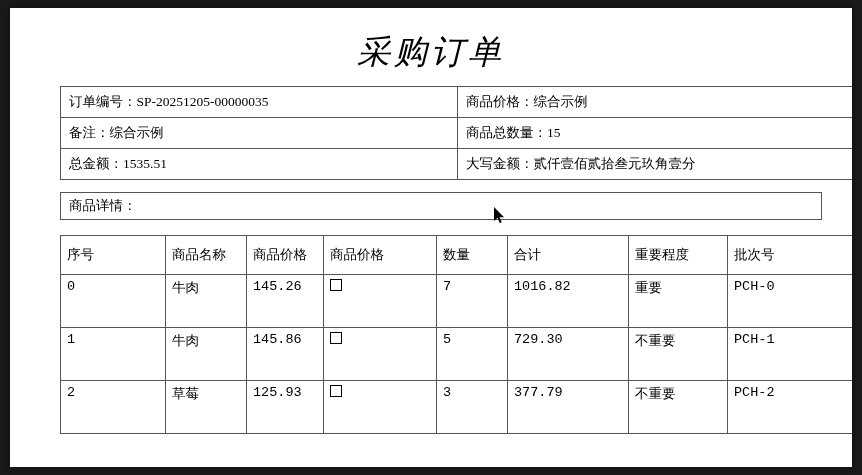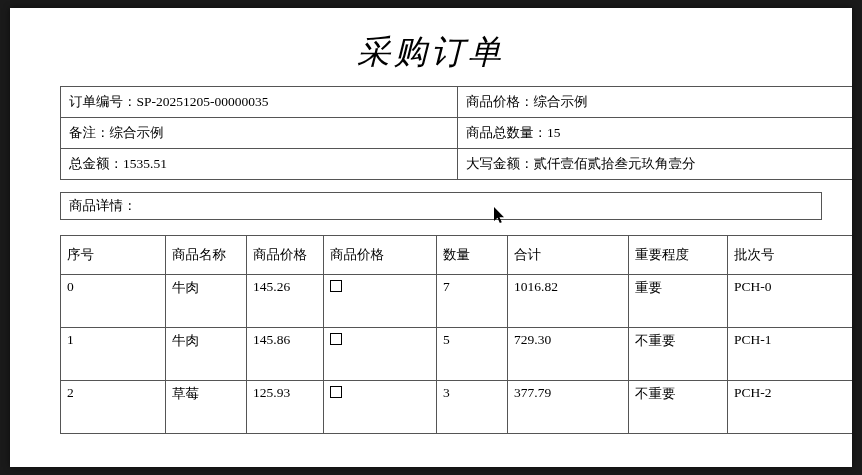--- a/index.html
+++ b/index.html
@@ -87,21 +87,21 @@
     table-layout: fixed;
   }
   .items-table th, .items-table td {
     border: 1px solid #555;
     font-size: 13.5px;
     color: #000;
     padding: 4px 6px;
     vertical-align: top;
     text-align: left;
     font-weight: normal;
-    font-family: Liberation Serif, serif;
+    font-family: Liberation Mono, monospace;
   }
   .items-table thead th {
     height: 30px;
     vertical-align: middle;
   }
   .items-table tbody td {
     height: 44px;
   }
   .col-seq { width: 92px; }
   .col-name { width: 68px; }

